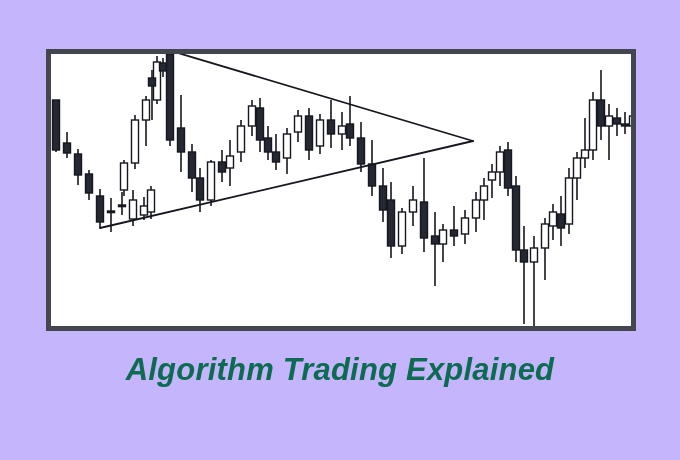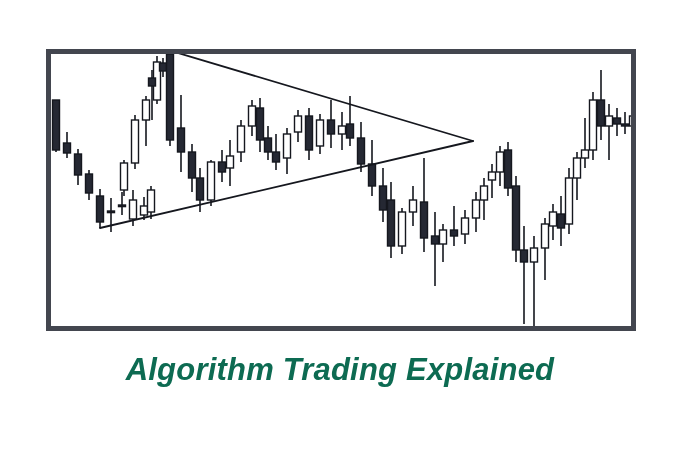--- a/index.html
+++ b/index.html
@@ -12,21 +12,21 @@
     background: #e1eee2;
     font-family: "Liberation Sans", sans-serif;
     overflow: hidden;
     position: relative;
   }
   #page {
     position: absolute;
     left: 0; top: 0;
     width: 680px;
     height: 460px;
-    background: #ffffff;
+    background: #c4b5fd;
   }
   #chart-frame {
     position: absolute;
     left: 46px;
     top: 49px;
     width: 590px;
     height: 282px;
     background: #ffffff;
     border: 5px solid #43464f;
     box-sizing: border-box;

